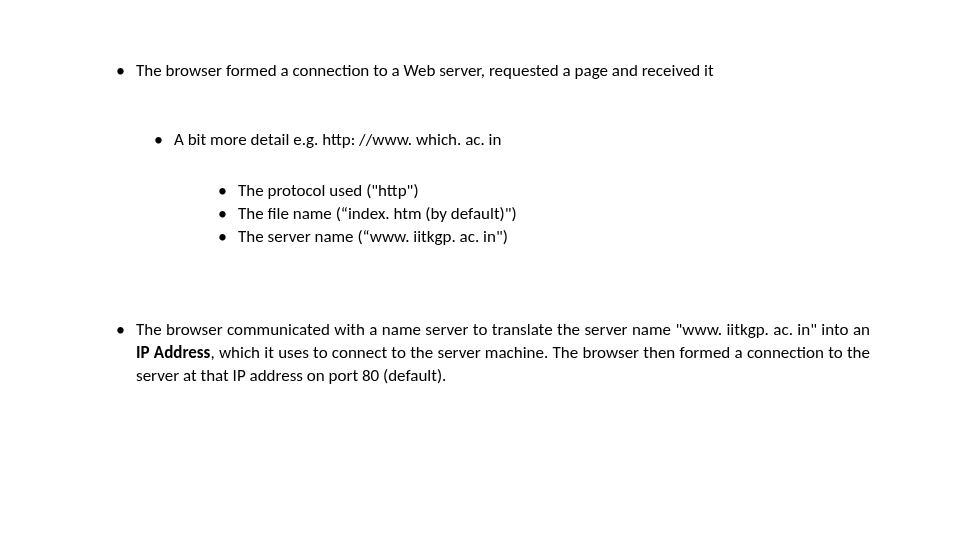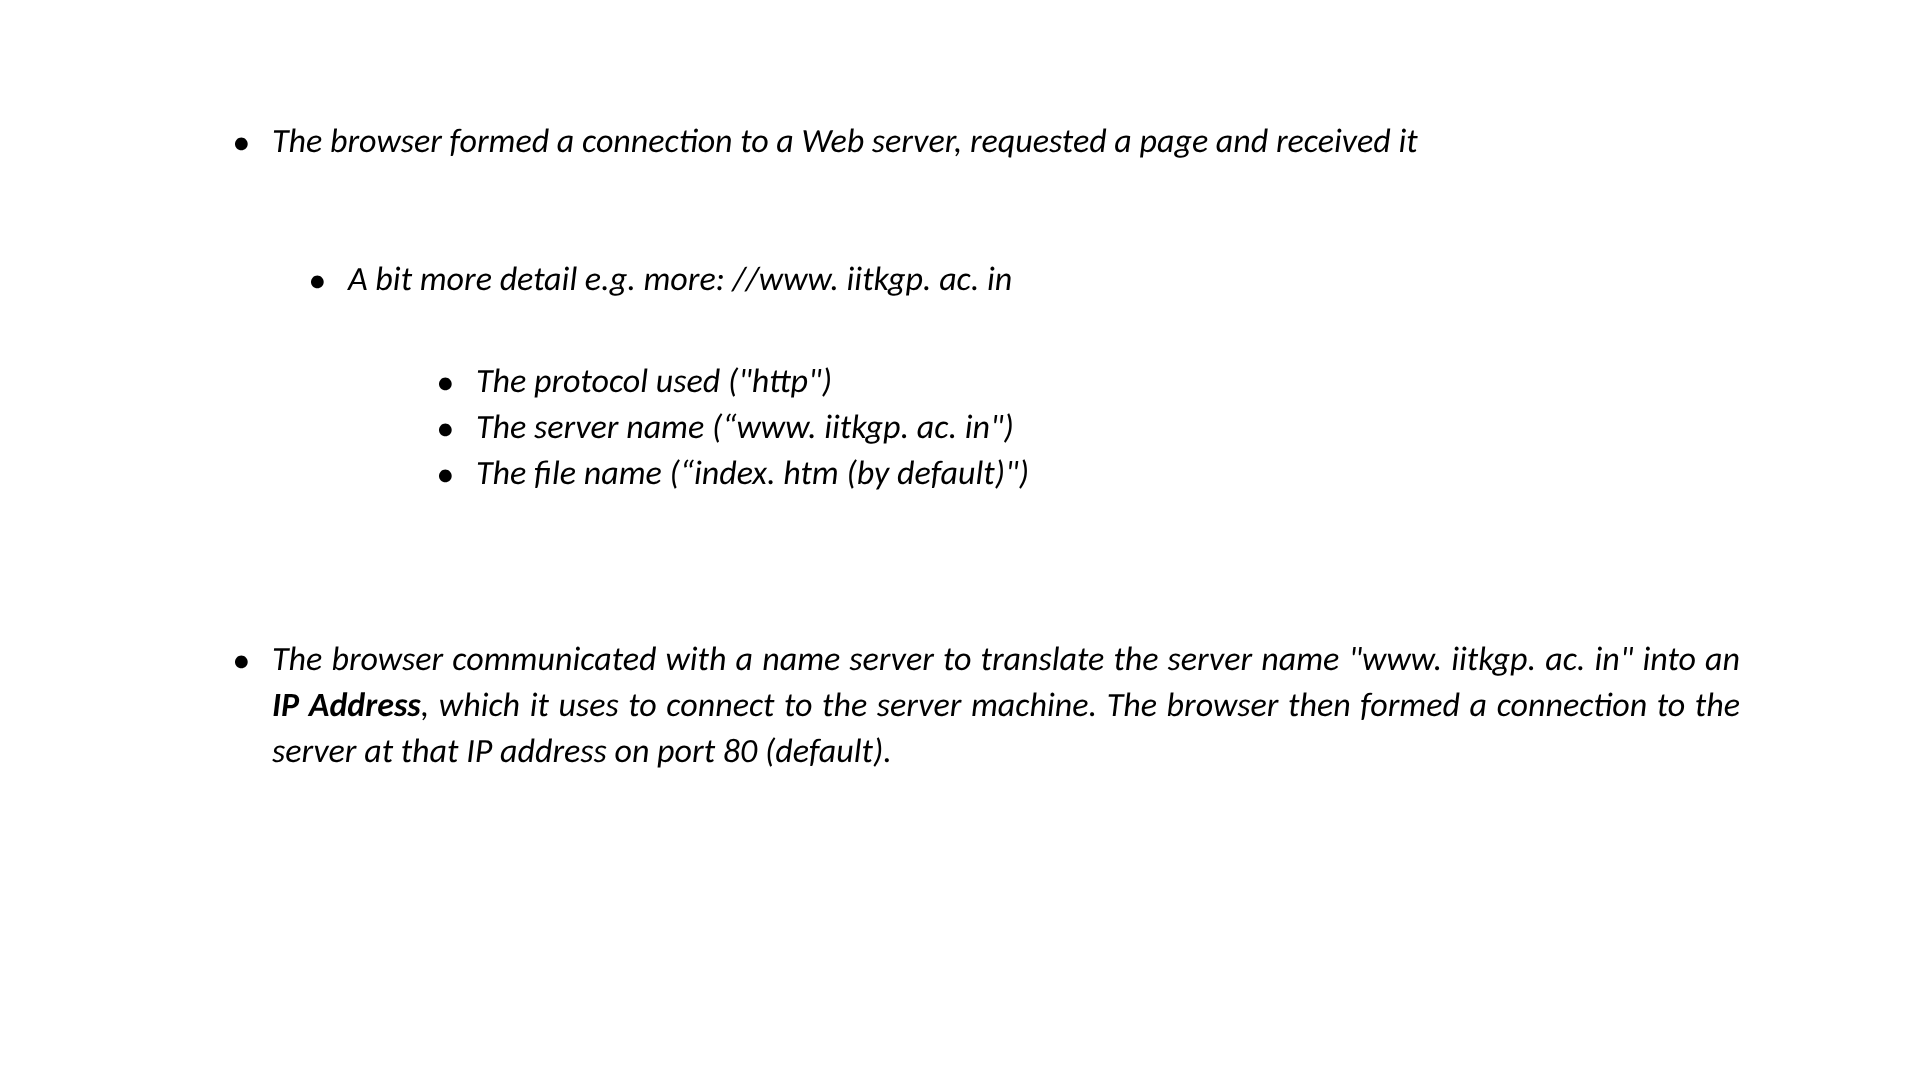--- a/index.html
+++ b/index.html
@@ -1,19 +1,18 @@
 <!DOCTYPE html>
 <html><head>
   <meta charset="utf-8">
   <style>
     * {
       margin: 0;
       padding: 0;
       box-sizing: border-box;
-      font-style: italic;
     }
     body {
       width: 960px;
       height: 540px;
       background: #ffffff;
       font-family: Calibri, "Segoe UI", Arial, sans-serif;
       color: #000000;
       padding: 60px 90px 40px 90px;
       font-size: 17px;
       line-height: 1.35;
@@ -65,33 +64,33 @@
 <body>
 
 <ul class="level-1">
   <li class="bullet">
     <span>The browser formed a connection to a Web server, requested a page and received it</span>
   </li>
 </ul>
 
 <ul class="level-2">
   <li class="bullet">
-    <span>A bit more detail e.g. more: //www. iitkgp. ac. in</span>
+    <span>A bit more detail e.g. http: //www. which. ac. in</span>
   </li>
 </ul>
 
 <ul class="level-3">
   <li class="bullet">
     <span>The protocol used ("http")</span>
   </li>
   <li class="bullet">
-    <span>The server name (“www. iitkgp. ac. in")</span>
+    <span>The file name (“index. htm (by default)")</span>
   </li>
   <li class="bullet">
-    <span>The file name (“index. htm (by default)")</span>
+    <span>The server name (“www. iitkgp. ac. in")</span>
   </li>
 </ul>
 
 <ul class="para-2-wrap">
   <li class="bullet">
     <span class="para-2-text">
       <span>The browser communicated with a name server to translate the server name "www. iitkgp. ac. in" into an </span><span class="bold">IP Address</span><span>, which it uses to connect to the server machine. The browser then formed a connection to the server at that IP address on port 80 (default).</span>
     </span>
   </li>
 </ul>

